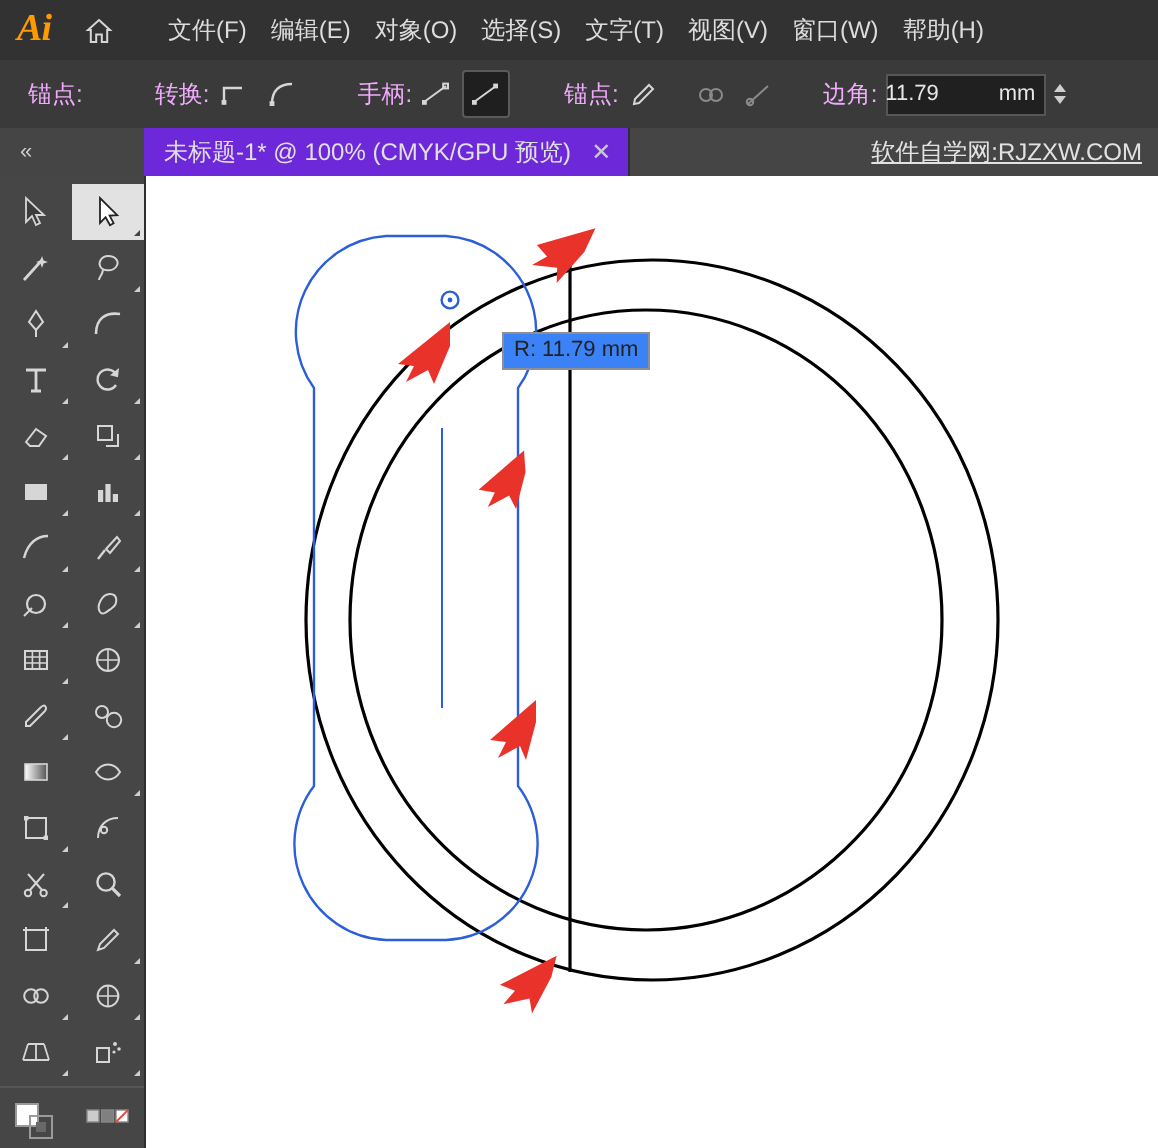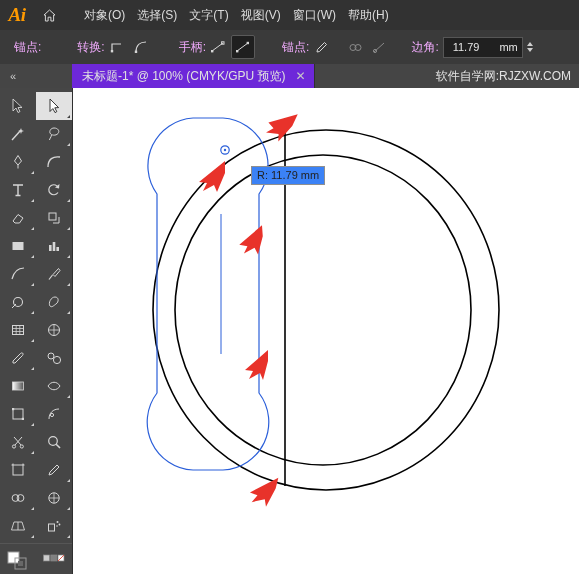--- a/index.html
+++ b/index.html
@@ -89,20 +89,21 @@
   .num-field {
     display: flex;
     align-items: center;
     background: #202020;
     border: 1px solid #565656;
     height: 19px;
     width: 72px;
     padding: 0 4px 0 2px;
     margin-left: 4px;
     justify-content: flex-end;
+    gap: 10px;
   }
   .num-field .val {
     font-size: 11px;
     color: #e6e6e6;
   }
   .num-field .unit {
     font-size: 11px;
     color: #e6e6e6;
     margin-left: 20px;
   }
@@ -160,20 +161,21 @@
     color: #c8c8c8;
   }
   .watermark {
     position: absolute;
     right: 8px; top: 0;
     height: 24px;
     line-height: 24px;
     font-size: 12px;
     color: #e2e2e2;
     white-space: nowrap;
+    text-decoration: underline;
   }
 
   
   .toolbar {
     position: absolute;
     left: 0; top: 88px;
     width: 72px; height: 486px;
     background: #464646;
     border-right: 1px solid #2f2f2f;
   }
@@ -233,20 +235,22 @@
 <div class="app">
 
   <div class="menubar">
     <div class="ai-logo">Ai</div>
     <div class="home-icon">
       <svg width="15" height="15" viewBox="0 0 15 15">
         <path d="M7.5 2 L13 7 L11.6 7 L11.6 13 L8.9 13 L8.9 9.2 L6.1 9.2 L6.1 13 L3.4 13 L3.4 7 L2 7 Z" fill="none" stroke="#d6d6d6" stroke-width="1"></path>
       </svg>
     </div>
     <div class="menu-items">
+      <div class="menu-item">文件(F)</div>
+      <div class="menu-item">编辑(E)</div>
       <div class="menu-item">对象(O)</div>
       <div class="menu-item">选择(S)</div>
       <div class="menu-item">文字(T)</div>
       <div class="menu-item">视图(V)</div>
       <div class="menu-item">窗口(W)</div>
       <div class="menu-item">帮助(H)</div>
     </div>
   </div>
 
   <div class="optionsbar">

